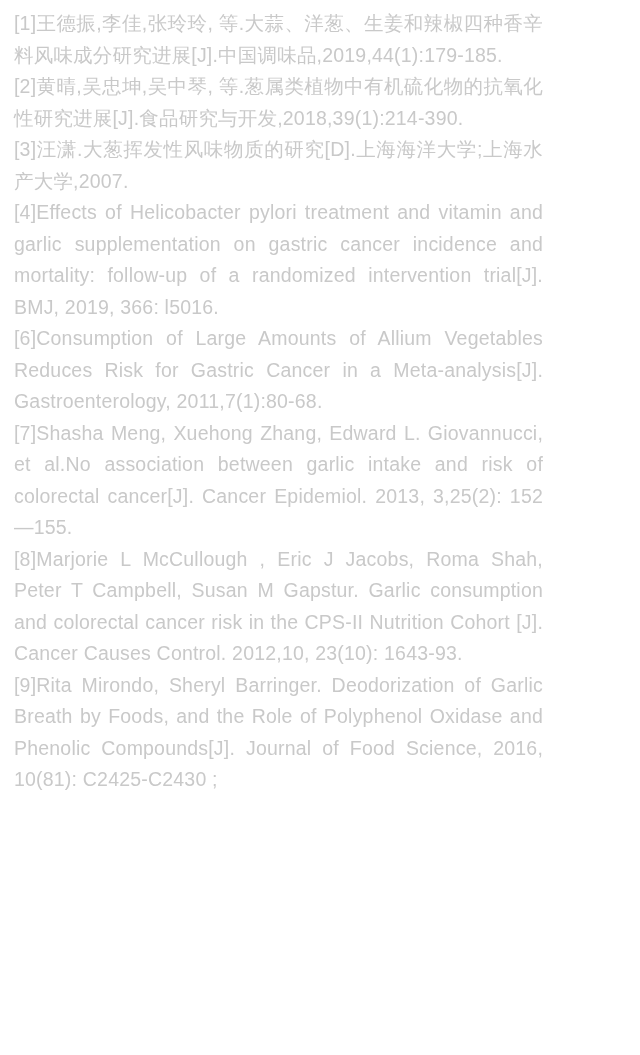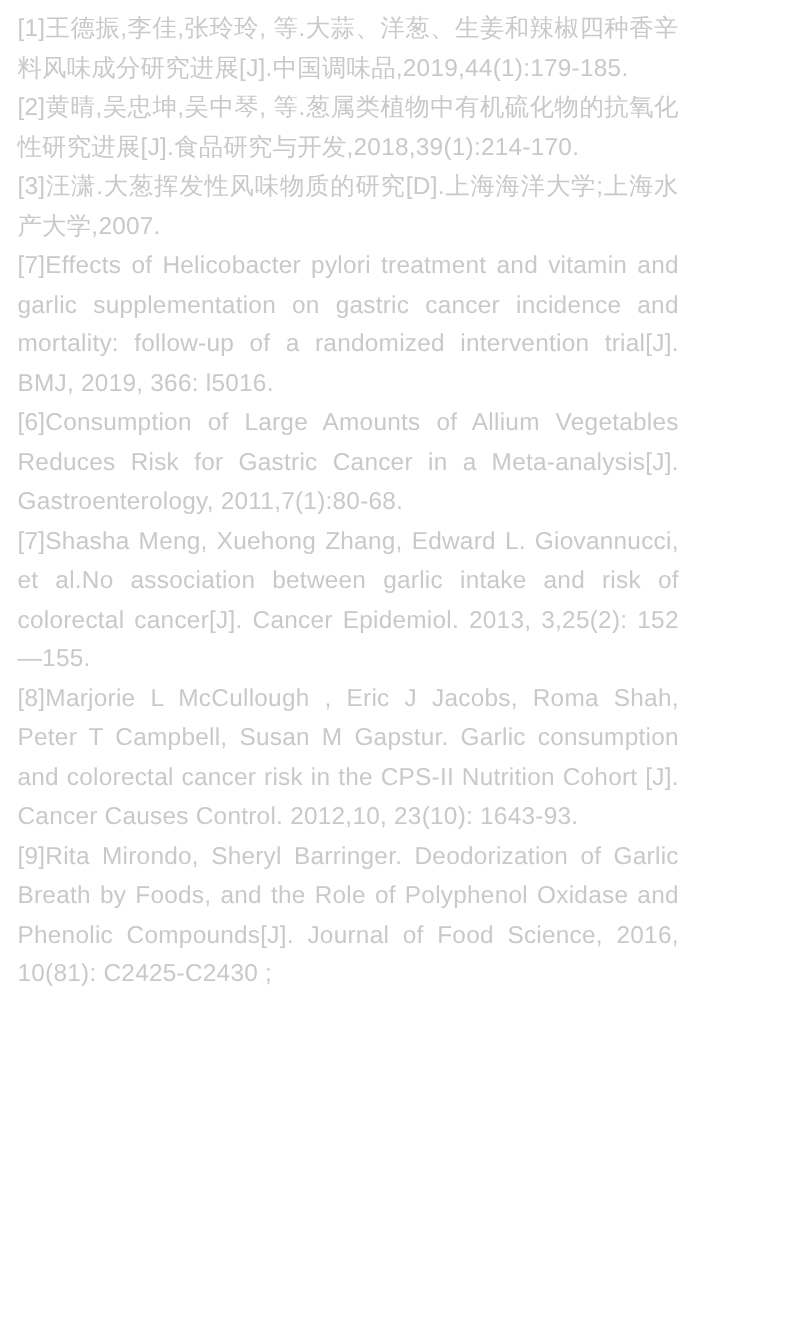--- a/index.html
+++ b/index.html
@@ -34,21 +34,21 @@
     margin: 0 0 0 0;
     word-break: break-word;
   }
 </style>
 </head>
 <body>
 
 <div class="page">
   <ul class="ref-list">
     <li class="ref-item">[1]王德振,李佳,张玲玲, 等.大蒜、洋葱、生姜和辣椒四种香辛料风味成分研究进展[J].中国调味品,2019,44(1):179-185.</li>
-    <li class="ref-item">[2]黄晴,吴忠坤,吴中琴, 等.葱属类植物中有机硫化物的抗氧化性研究进展[J].食品研究与开发,2018,39(1):214-170.</li>
+    <li class="ref-item">[2]黄晴,吴忠坤,吴中琴, 等.葱属类植物中有机硫化物的抗氧化性研究进展[J].食品研究与开发,2018,39(1):214-390.</li>
     <li class="ref-item">[3]汪潇.大葱挥发性风味物质的研究[D].上海海洋大学;上海水产大学,2007.</li>
-    <li class="ref-item">[7]Effects of Helicobacter pylori treatment and vitamin and garlic supplementation on gastric cancer incidence and mortality: follow-up of a randomized intervention trial[J]. BMJ, 2019, 366: l5016.</li>
+    <li class="ref-item">[4]Effects of Helicobacter pylori treatment and vitamin and garlic supplementation on gastric cancer incidence and mortality: follow-up of a randomized intervention trial[J]. BMJ, 2019, 366: l5016.</li>
     <li class="ref-item">[6]Consumption of Large Amounts of Allium Vegetables Reduces Risk for Gastric Cancer in a Meta-analysis[J]. Gastroenterology, 2011,7(1):80-68.</li>
     <li class="ref-item">[7]Shasha Meng, Xuehong Zhang, Edward L. Giovannucci, et al.No association between garlic intake and risk of colorectal cancer[J]. Cancer Epidemiol. 2013, 3,25(2): 152—155.</li>
     <li class="ref-item">[8]Marjorie L McCullough , Eric J Jacobs, Roma Shah, Peter T Campbell, Susan M Gapstur. Garlic consumption and colorectal cancer risk in the CPS-II Nutrition Cohort [J]. Cancer Causes Control. 2012,10, 23(10): 1643-93.</li>
     <li class="ref-item">[9]Rita Mirondo, Sheryl Barringer. Deodorization of Garlic Breath by Foods, and the Role of Polyphenol Oxidase and Phenolic Compounds[J]. Journal of Food Science, 2016, 10(81): C2425-C2430 ;</li>
   </ul>
 </div>
 
 </body></html>

